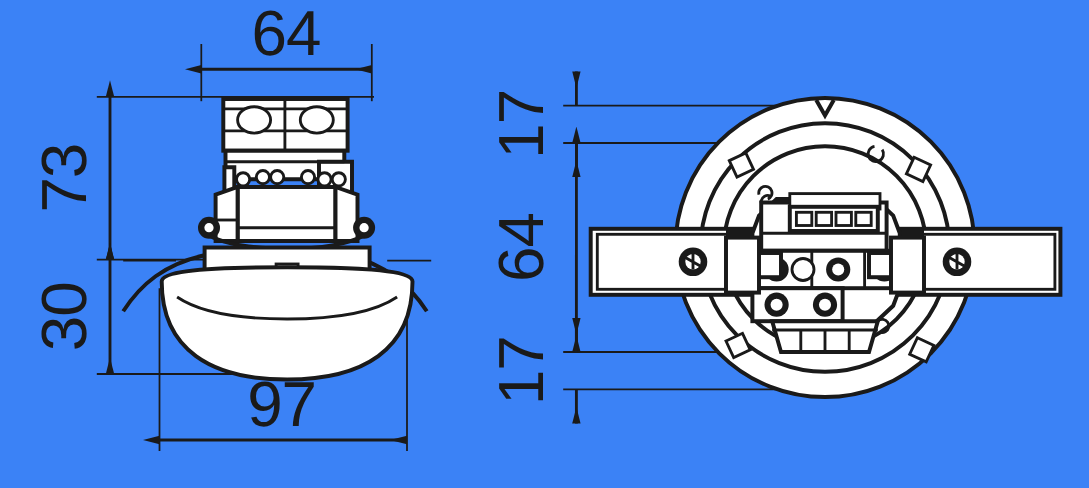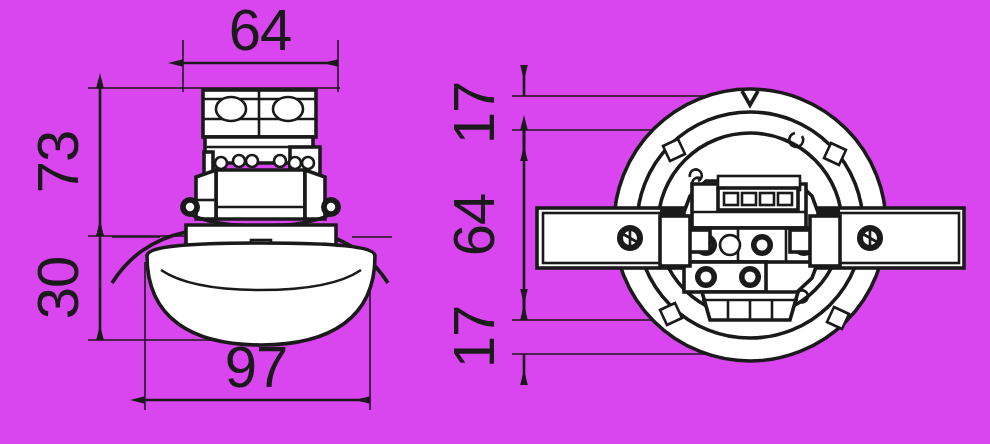--- a/index.html
+++ b/index.html
@@ -8,21 +8,21 @@
     padding: 0;
     background: #ffffff;
   }
   body {
     font-family: "Liberation Sans", sans-serif;
   }
   #sheet {
     position: relative;
     width: 990px;
     height: 444px;
-    background: #d946ef;
+    background: #3b82f6;
     overflow: hidden;
   }
   #sheet svg {
     display: block;
     width: 990px;
     height: 444px;
   }
   .dimtext {
     font-family: "Liberation Sans", sans-serif;
     font-size: 58px;

